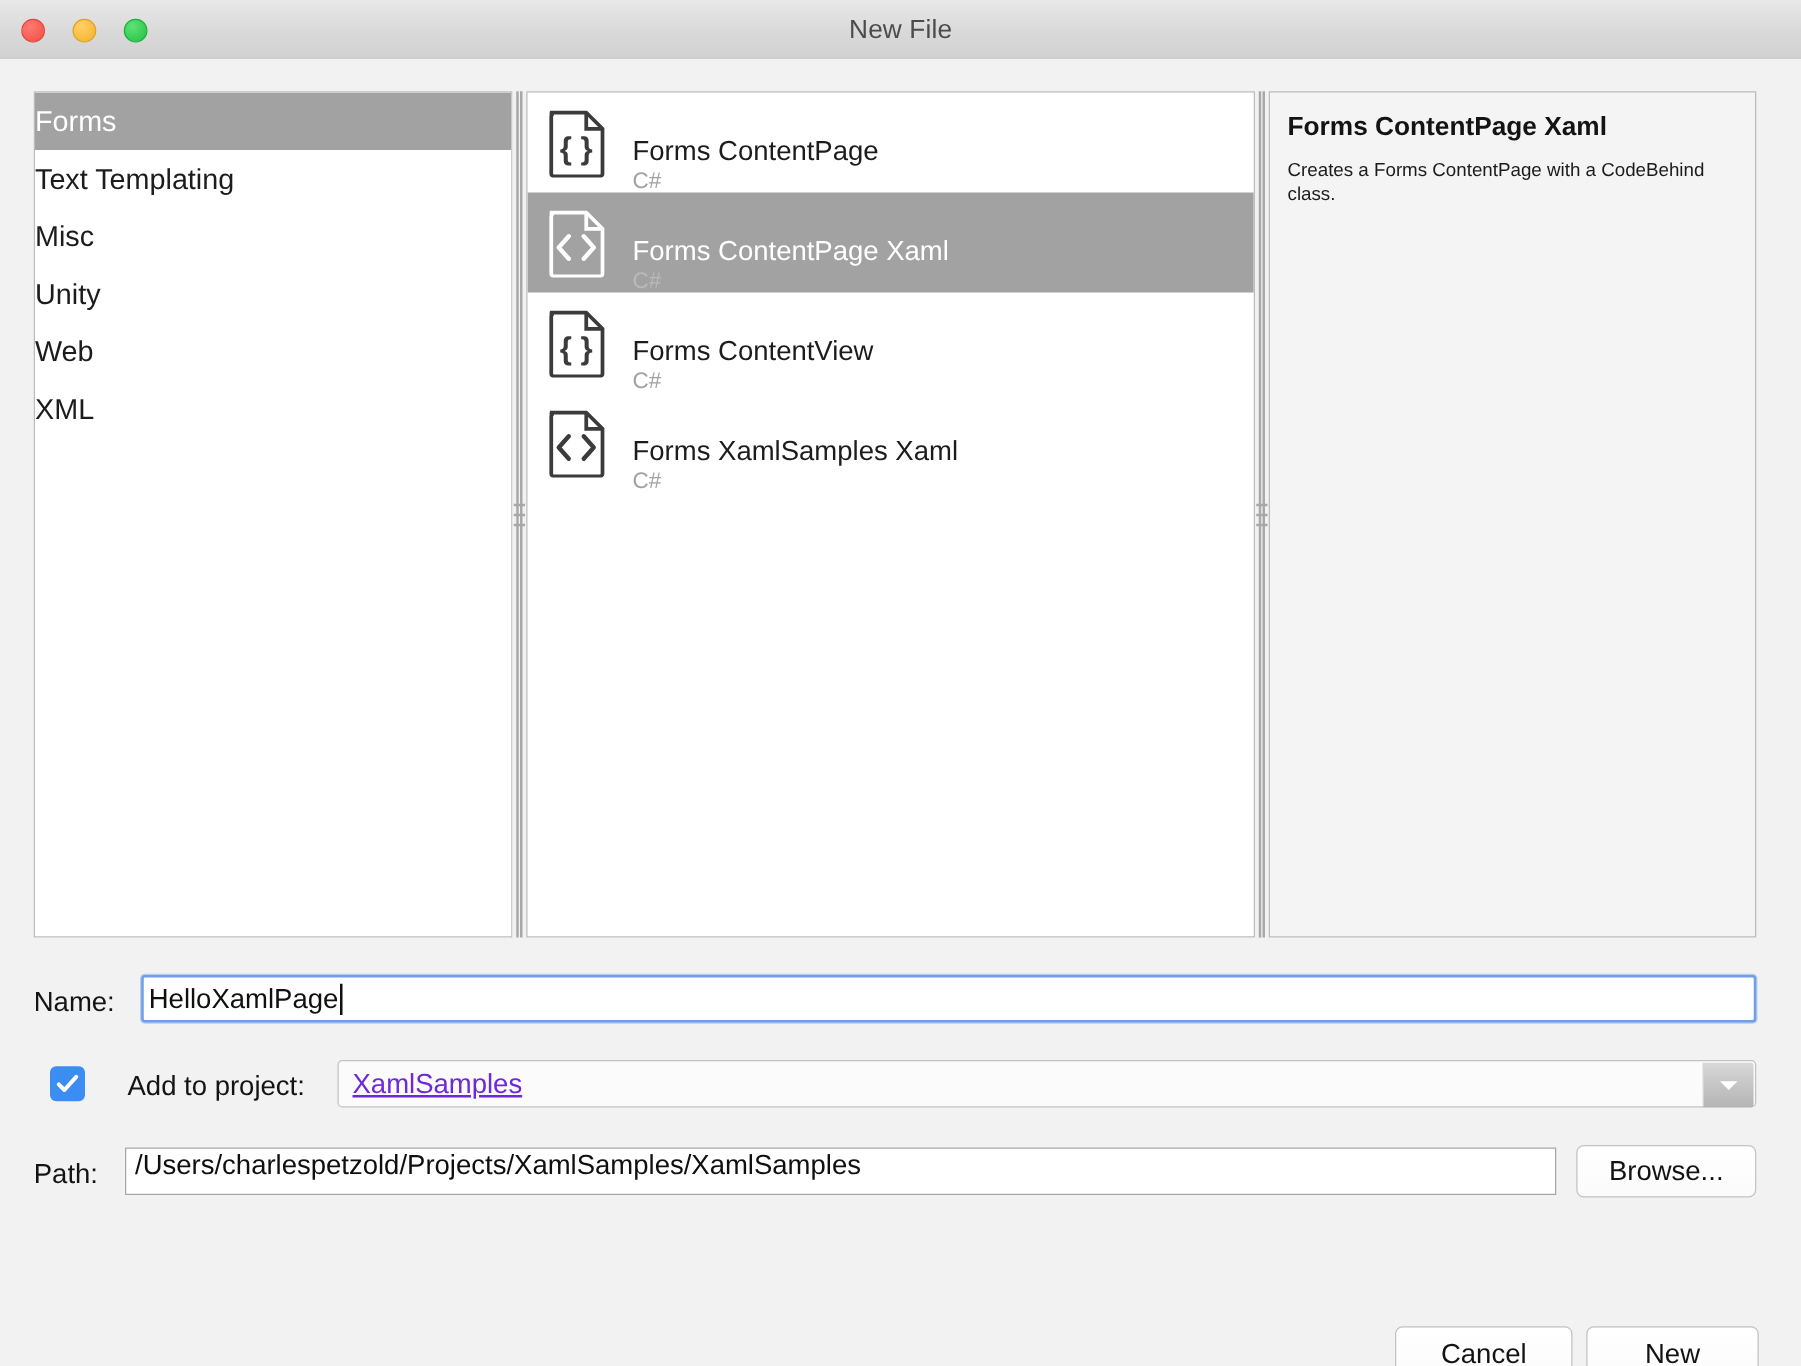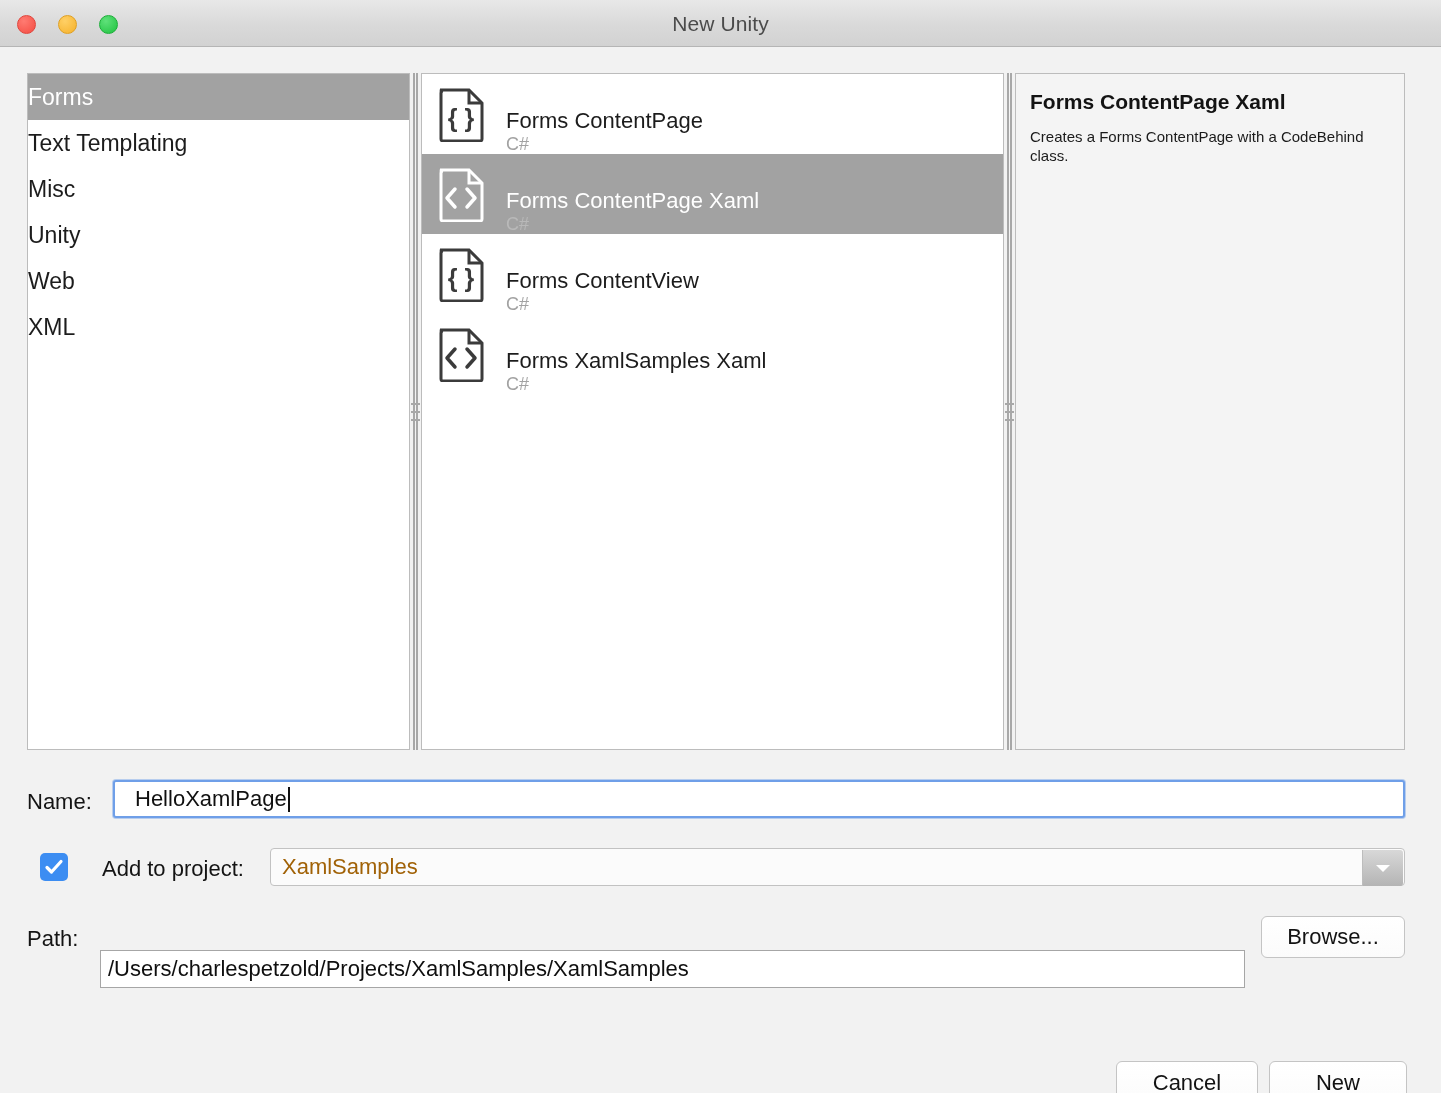--- a/index.html
+++ b/index.html
@@ -178,21 +178,21 @@
     position: absolute;
     left: 113px; top: 733px;
     width: 1292px; height: 38px;
     background: #ffffff;
     border: 2px solid #6f9fe8;
     border-radius: 3px;
     box-sizing: border-box;
     box-shadow: 0 0 0 1px rgba(111,159,232,0.45);
     display: flex;
     align-items: center;
-    padding-left: 20px;
+    padding-left: 4px;
     font-size: 22px;
     color: #101010;
   }
   #name-caret {
     display: inline-block;
     width: 2px;
     height: 25px;
     background: #111;
     margin-left: 1px;
   }
@@ -214,22 +214,23 @@
     background: #fbfbfb;
     border: 1px solid #c2c2c2;
     border-radius: 4px;
     box-sizing: border-box;
     display: flex;
     align-items: center;
   }
   #project-combo .value {
     padding-left: 11px;
     font-size: 22px;
-    color: #a16207;
+    color: #6d28d9;
     flex: 1;
+    text-decoration: underline;
   }
   #combo-arrow {
     position: absolute;
     right: 1px; top: 1px;
     width: 40px; height: 36px;
     background: linear-gradient(to bottom, #d8d8d8, #b4b4b4);
     border-radius: 0 3px 3px 0;
     border-left: 1px solid #bdbdbd;
     display: flex;
     align-items: center;
@@ -237,25 +238,24 @@
   }
 
   #path-field {
     position: absolute;
     left: 100px; top: 871px;
     width: 1145px; height: 38px;
     background: #ffffff;
     border: 1px solid #a6a6a6;
     box-sizing: border-box;
     display: flex;
-    align-items: center;
+    align-items: flex-start;
     padding-left: 7px;
     font-size: 22px;
     color: #0f0f0f;
-    margin-top: 32px;
   }
 
   .btn {
     position: absolute;
     background: linear-gradient(to bottom, #ffffff, #fbfbfb);
     border: 1px solid #c4c4c4;
     border-radius: 6px;
     box-sizing: border-box;
     font-size: 22px;
     color: #131313;
@@ -270,21 +270,21 @@
 </style>
 </head>
 <body>
 
 <div id="window">
 
   <div id="titlebar">
     <span class="traffic" id="tl-close"></span>
     <span class="traffic" id="tl-min"></span>
     <span class="traffic" id="tl-max"></span>
-    <div class="title">New Unity</div>
+    <div class="title">New File</div>
   </div>
 
   <div id="body">
 
     <div class="pane" id="pane-categories">
       <div class="cat-item selected">
         <span>Forms</span>
       </div>
       <div class="cat-item">
         <span>Text Templating</span>

